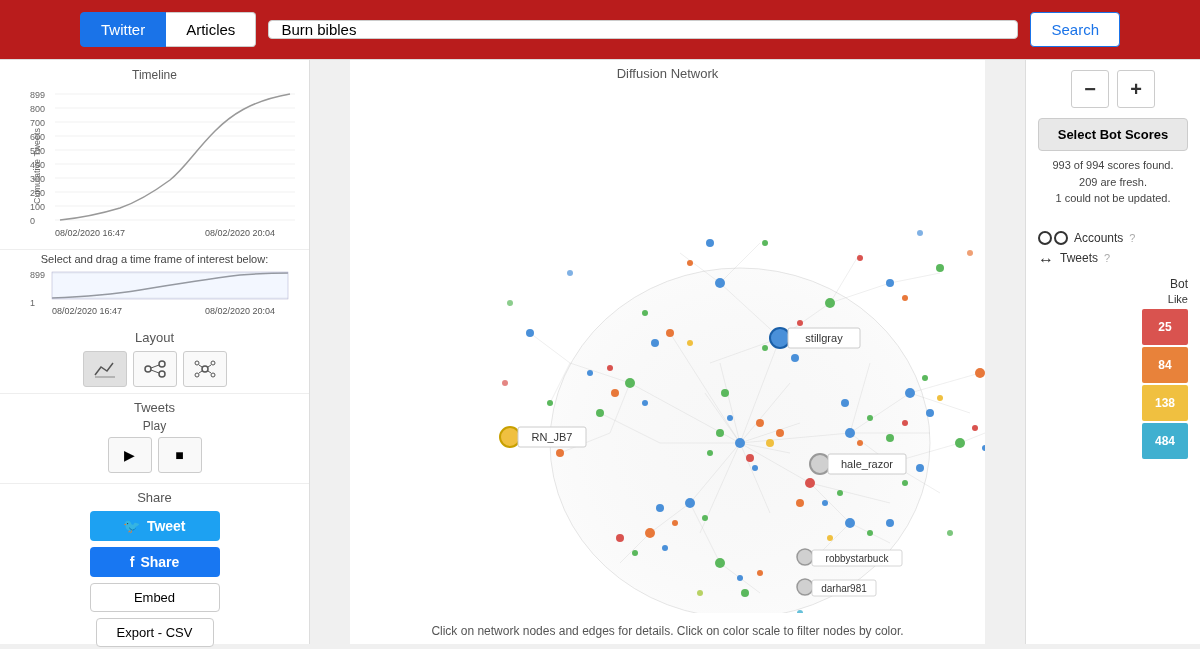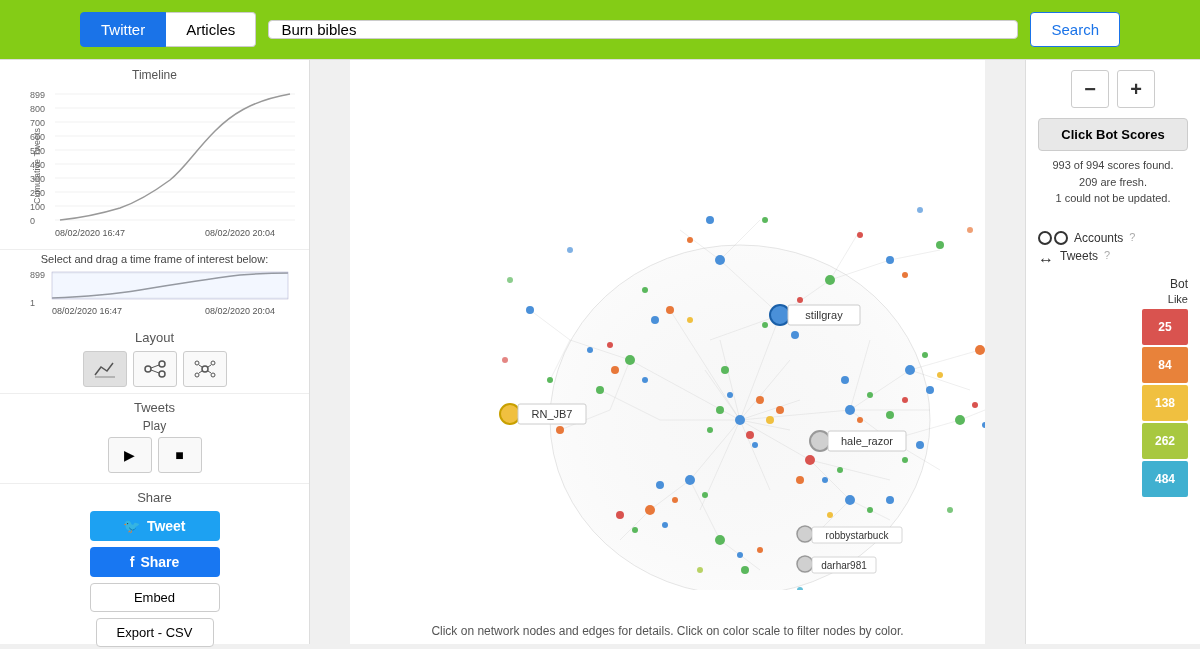--- a/index.html
+++ b/index.html
@@ -1,20 +1,20 @@
 <!DOCTYPE html>
 <html><head>
   <meta charset="utf-8">
   <style>
     * { box-sizing: border-box; margin: 0; padding: 0; }
     body { font-family: Arial, sans-serif; background: #f0f0f0; width: 1200px; height: 649px; overflow: hidden; }
 
     
     #header {
-      background: #84cc16;
+      background: #b91c1c;
       padding: 12px 80px;
       display: flex;
       align-items: center;
       gap: 0;
       border-bottom: 1px solid #ddd;
     }
     .tab-btn {
       padding: 8px 20px;
       border: 1px solid #ccc;
       cursor: pointer;
@@ -254,20 +254,21 @@
     }
     #bot-scores-info {
       font-size: 11px;
       color: #444;
       text-align: center;
       margin-bottom: 24px;
       line-height: 1.5;
     }
     .legend-row {
       display: flex;
+      align-items: center;
       gap: 6px;
       margin-bottom: 4px;
       font-size: 12px;
       color: #333;
       width: 150px;
     }
     .legend-circles {
       display: flex;
       gap: 2px;
     }
@@ -450,20 +451,21 @@
         </button>
         <button class="embed-btn">Embed</button>
         <button class="export-btn">Export - CSV</button>
 
       </div>
     </div>
 
   </div>
 
   <div id="center-panel">
+    <div id="diffusion-title">Diffusion Network</div>
 
     <svg width="100%" height="530" id="network-svg" style="display:block;">
       <defs>
         <radialGradient id="networkGrad" cx="50%" cy="50%" r="50%">
           <stop offset="0%" stop-color="#cccccc" stop-opacity="0.15"></stop>
           <stop offset="100%" stop-color="#aaaaaa" stop-opacity="0.05"></stop>
         </radialGradient>
       </defs>
 
       <ellipse cx="390" cy="360" rx="190" ry="175" fill="url(#networkGrad)" stroke="#ccc" stroke-width="0.5"></ellipse>
@@ -636,21 +638,21 @@
 
     <div id="bottom-hint">Click on network nodes and edges for details. Click on color scale to filter nodes by color.</div>
   </div>
 
   <div id="right-panel">
     <div class="zoom-buttons">
       <button class="zoom-btn">−</button>
       <button class="zoom-btn">+</button>
     </div>
 
-    <button id="update-bot-btn">Click Bot Scores</button>
+    <button id="update-bot-btn">Select Bot Scores</button>
 
     <div id="bot-scores-info">
       <div>993 of 994 scores found.</div>
       <div>209 are fresh.</div>
       <div>1 could not be updated.</div>
     </div>
 
     <div class="legend-row">
       <div class="legend-circles">
         <span class="legend-circle"></span>
@@ -674,22 +676,19 @@
       <div class="scale-row">
             <div class="scale-value" style="background: rgb(217, 83, 79);">25</div>
           </div>
           <div class="scale-row">
             <div class="scale-value" style="background: rgb(232, 130, 58);">84</div>
           </div>
           <div class="scale-row">
             <div class="scale-value" style="background: rgb(240, 192, 64);">138</div>
           </div>
           <div class="scale-row">
-            <div class="scale-value" style="background: rgb(168, 200, 64);">262</div>
-          </div>
-          <div class="scale-row">
             <div class="scale-value" style="background: rgb(64, 176, 208);">484</div>
           </div>
         </div>
     </div>
   </div>
 
 </div>
 
 </body></html>

